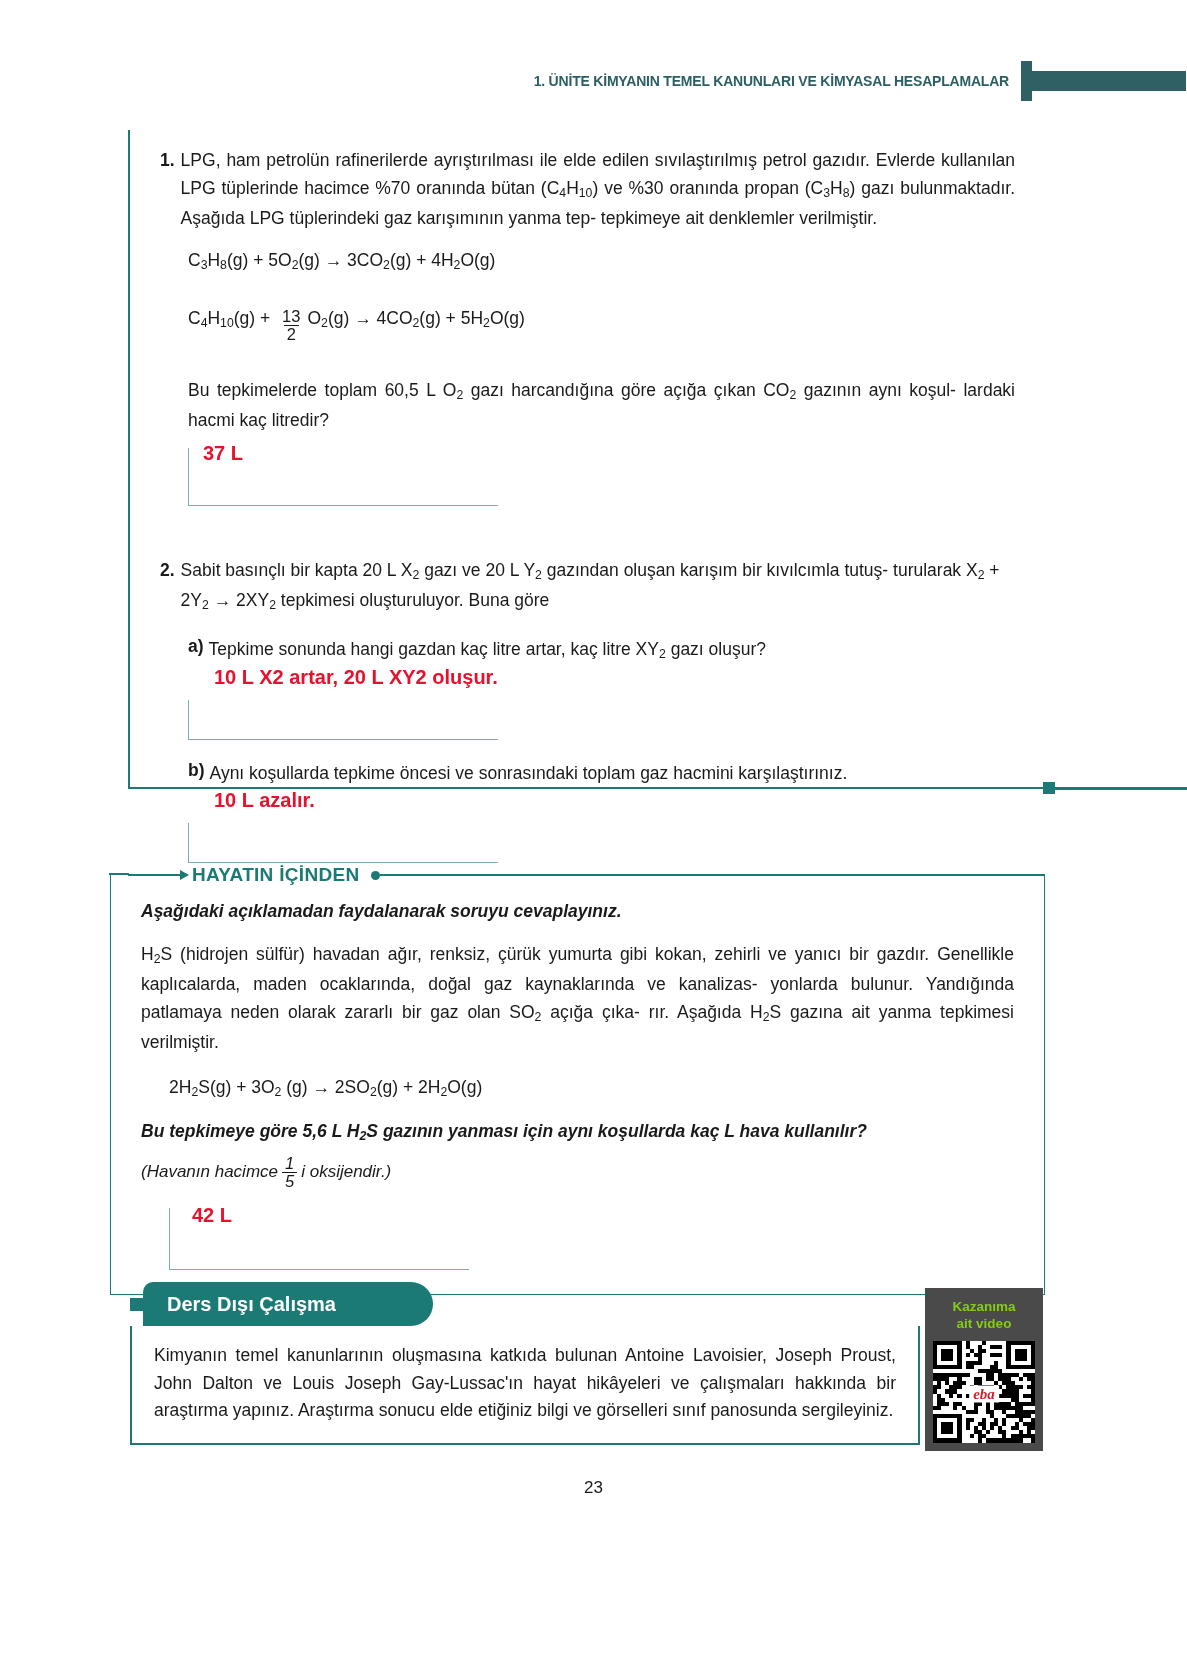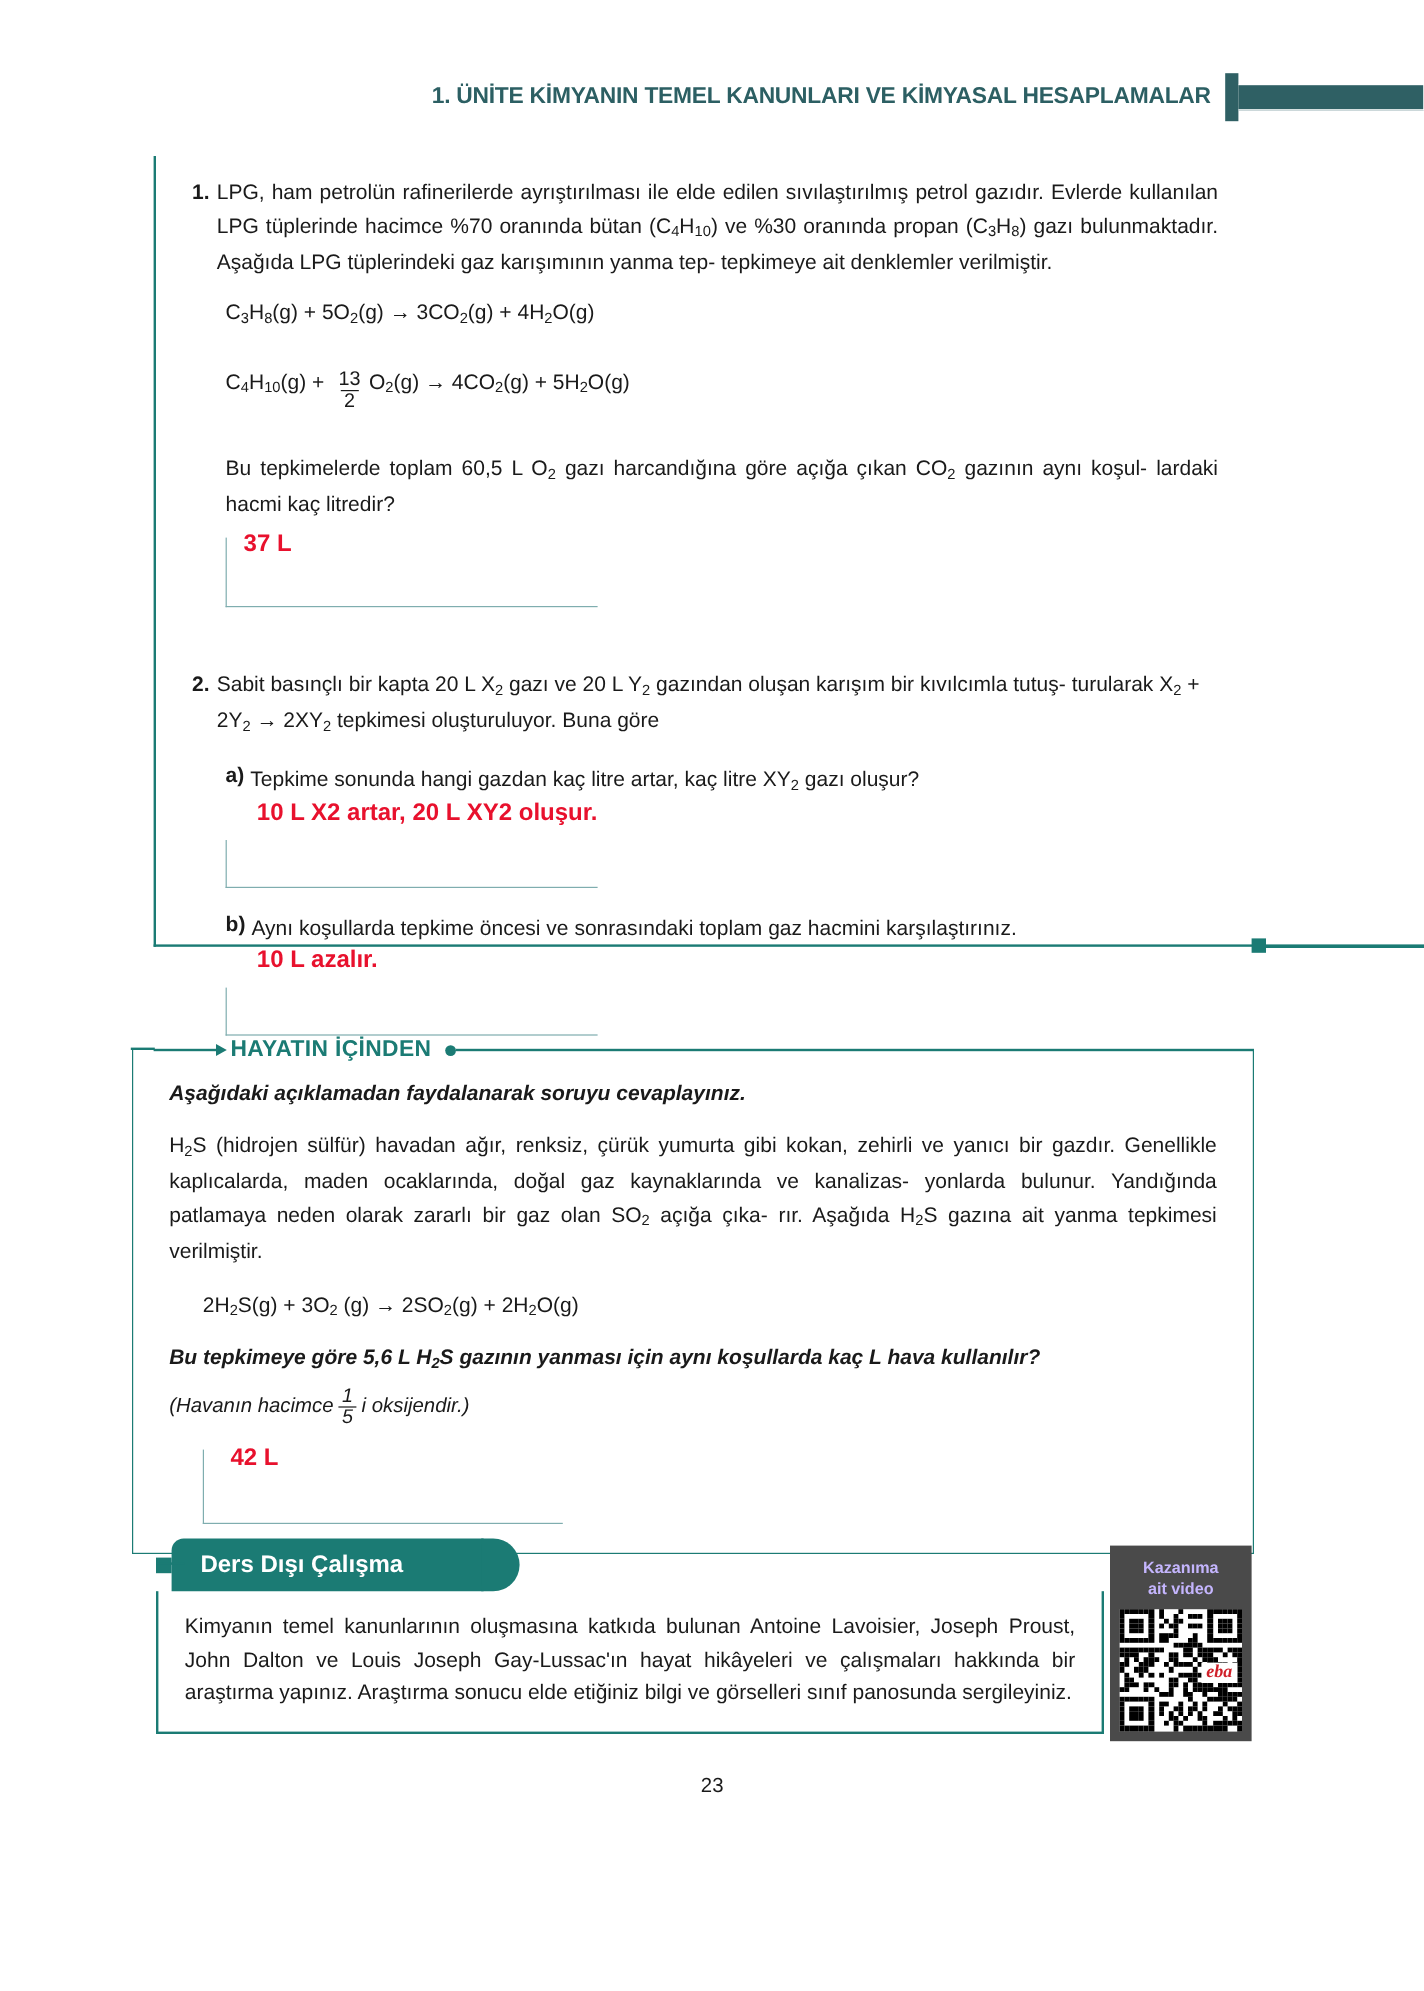--- a/index.html
+++ b/index.html
@@ -19,21 +19,21 @@
     position: absolute;
     top: 58px;
     left: 0;
     width: 1187px;
     height: 46px;
     display: flex;
     align-items: center;
     justify-content: flex-end;
   }
   .header-title {
-    font-size: 19px;
+    font-size: 14px;
     font-weight: bold;
     color: #2c5f63;
     letter-spacing: -0.2px;
     white-space: nowrap;
     margin-right: 12px;
   }
   .header-bar-group {
     display: flex;
     align-items: center;
     height: 40px;
@@ -390,21 +390,21 @@
   .qr-card {
     position: absolute;
     left: 925px;
     top: 1288px;
     width: 118px;
     background: #4a4a4a;
     padding: 10px 8px 8px 8px;
     text-align: center;
   }
   .qr-title {
-    color: #c4b5fd;
+    color: #84cc16;
     font-size: 13.5px;
     font-weight: bold;
     line-height: 1.28;
     margin-bottom: 8px;
   }
   .qr-img {
     width: 102px;
     height: 102px;
     margin: 0 auto;
     position: relative;
@@ -417,21 +417,20 @@
     top: 52%;
     transform: translate(-50%,-50%);
     background: #ffffff;
     color: #d0202a;
     font-family: "Liberation Serif", serif;
     font-style: italic;
     font-weight: bold;
     font-size: 15px;
     padding: 1px 4px;
     line-height: 1;
-    margin-left: 32px;
   }
 
   
   .page-num {
     position: absolute;
     left: 0;
     top: 1478px;
     width: 1187px;
     text-align: center;
     font-size: 17px;

